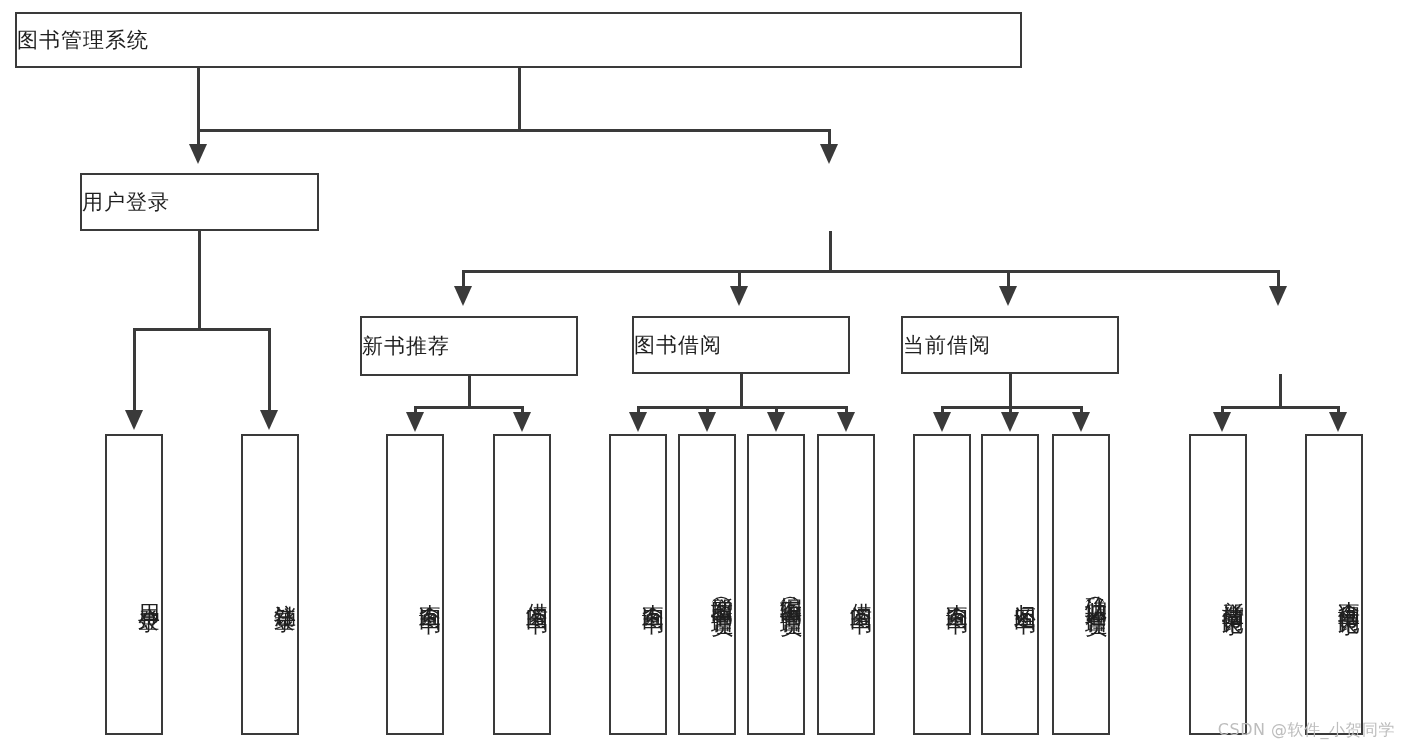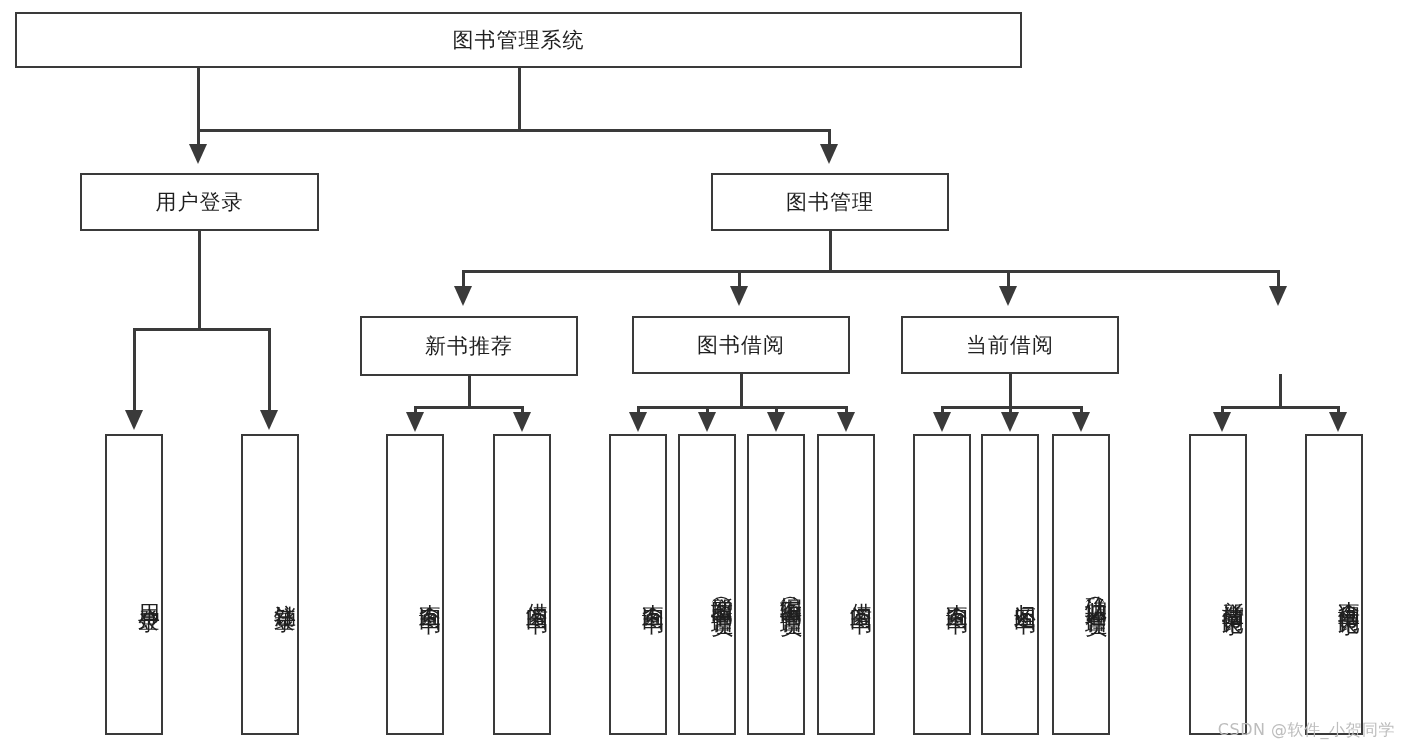--- a/index.html
+++ b/index.html
@@ -1,19 +1,19 @@
 <!DOCTYPE html>
 <html><head>
 <meta charset="utf-8">
 <style>
   html,body{margin:0;padding:0;background:#ffffff;}
   body{font-family:"DejaVu Sans","Liberation Sans",sans-serif;}
   #stage{position:relative;width:1405px;height:747px;background:#ffffff;overflow:hidden;}
   .box{position:absolute;box-sizing:border-box;background:#ffffff;border:2.5px solid #3a3a3a;
-       display:flex;align-items:center;justify-content:center;color:#1f1f1f;}
+       display:flex;align-items:center;justify-content:flex-start;color:#1f1f1f;}
   .box.h{font-size:21px;letter-spacing:1px;}
   .box.v{writing-mode:vertical-rl;text-orientation:upright;font-size:22px;
          letter-spacing:3px;align-items:flex-start;justify-content:center;padding-top:14px;line-height:1.05;}
   .box.v.top{align-items:flex-start;}
   .line{position:absolute;background:#3a3a3a;}
   .vline{width:3px;}
   .hline{height:3px;}
   .arrow{position:absolute;width:0;height:0;border-left:9px solid transparent;
          border-right:9px solid transparent;border-top:20px solid #3a3a3a;}
   #watermark{position:absolute;right:10px;bottom:6px;font-size:16px;color:#bdbdbd;
@@ -32,23 +32,20 @@
 
   <div class="line vline" style="left:518px;top:68px;width:3px;height:63px;"></div>
   <div class="line hline" style="left:197px;top:129px;width:634px;height:3px;"></div>
   <div class="line vline" style="left:197px;top:129px;width:3px;height:17px;"></div>
   <div class="line vline" style="left:828px;top:129px;width:3px;height:17px;"></div>
   <div class="arrow" style="left:189px;top:144px;"></div>
   <div class="arrow" style="left:820px;top:144px;"></div>
 
   <div class="box h" style="left:80px;top:173px;width:239px;height:58px;">
     <span>用户登录</span>
-  </div>
-  <div class="box h" style="left:711px;top:173px;width:238px;height:58px;">
-    <span>图书管理</span>
   </div>
 
   <div class="line vline" style="left:198px;top:231px;width:3px;height:99px;"></div>
   <div class="line hline" style="left:133px;top:328px;width:138px;height:3px;"></div>
   <div class="line vline" style="left:133px;top:328px;width:3px;height:85px;"></div>
   <div class="line vline" style="left:268px;top:328px;width:3px;height:85px;"></div>
   <div class="arrow" style="left:125px;top:410px;"></div>
   <div class="arrow" style="left:260px;top:410px;"></div>
 
   <div class="line vline" style="left:829px;top:231px;width:3px;height:41px;"></div>

